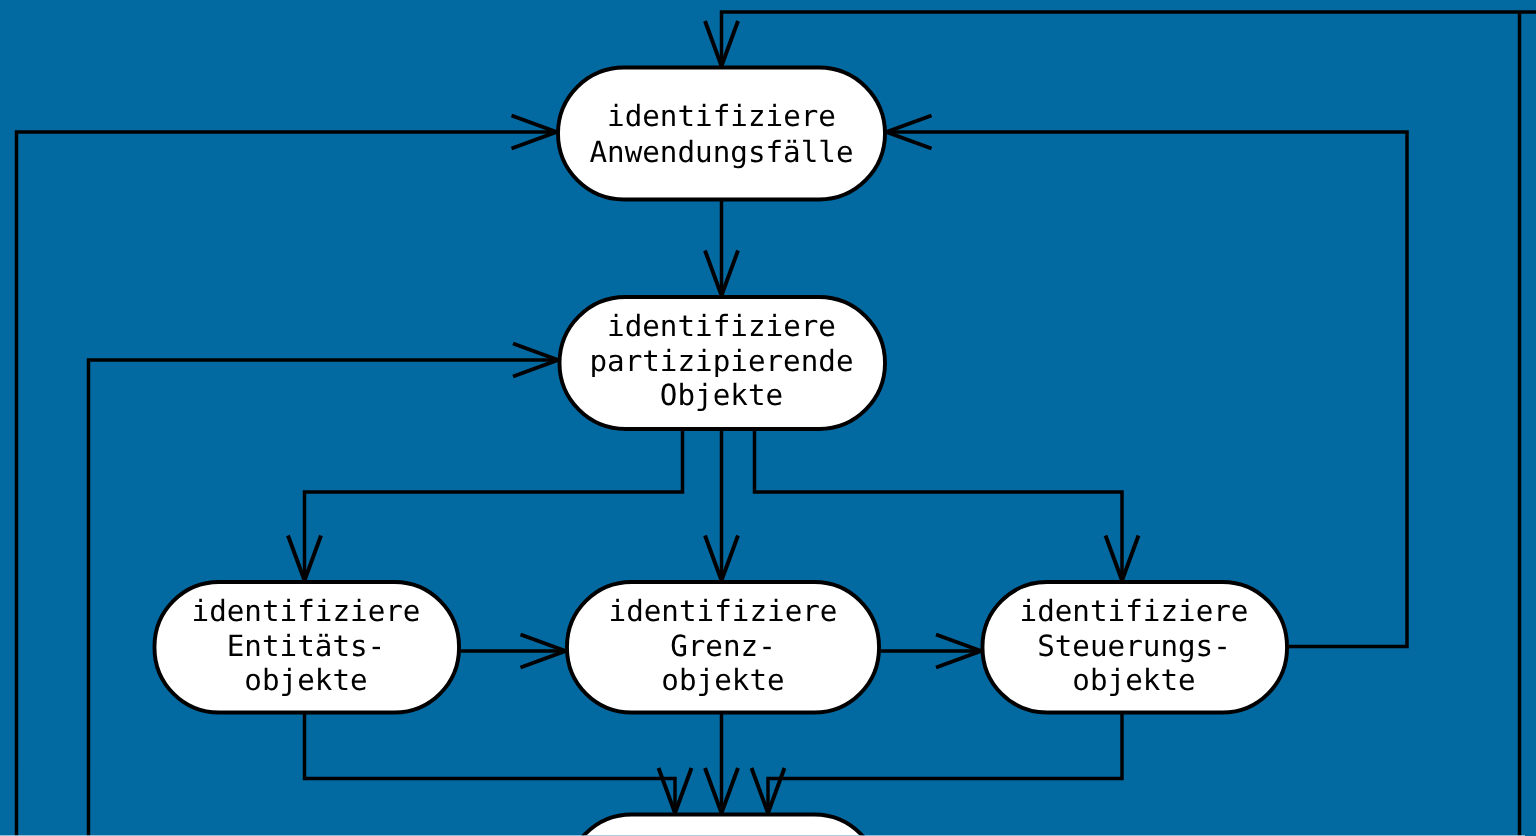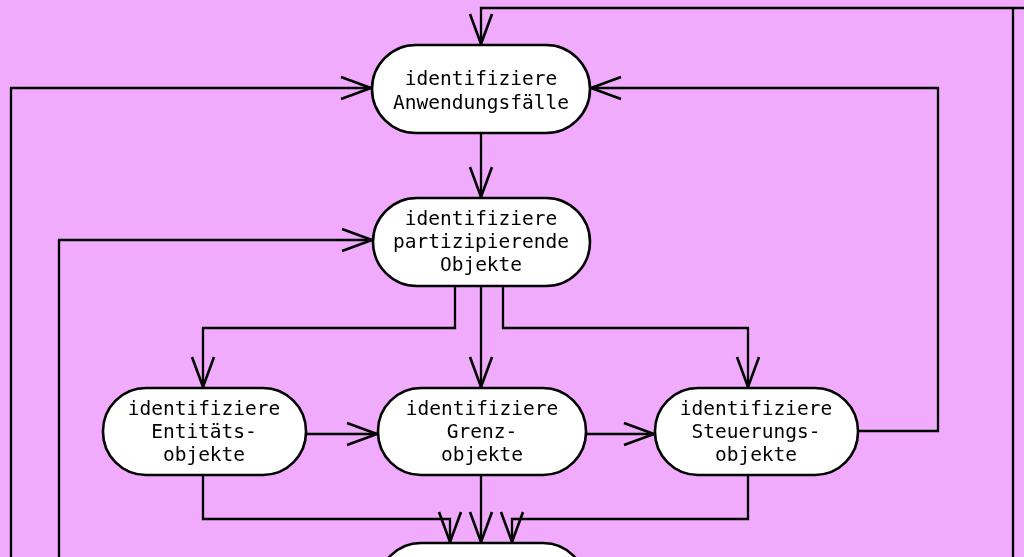--- a/index.html
+++ b/index.html
@@ -4,21 +4,21 @@
 <style>
   html, body {
     margin: 0;
     padding: 0;
     background: #ffffff;
   }
   #canvas-wrap {
     position: relative;
     width: 1024px;
     height: 557px;
-    background: #f0abfc;
+    background: #0369a1;
     overflow: hidden;
     font-family: "DejaVu Sans Mono", "Liberation Mono", monospace;
   }
   svg#diagram {
     position: absolute;
     left: 0;
     top: 0;
     width: 1024px;
     height: 557px;
     display: block;

